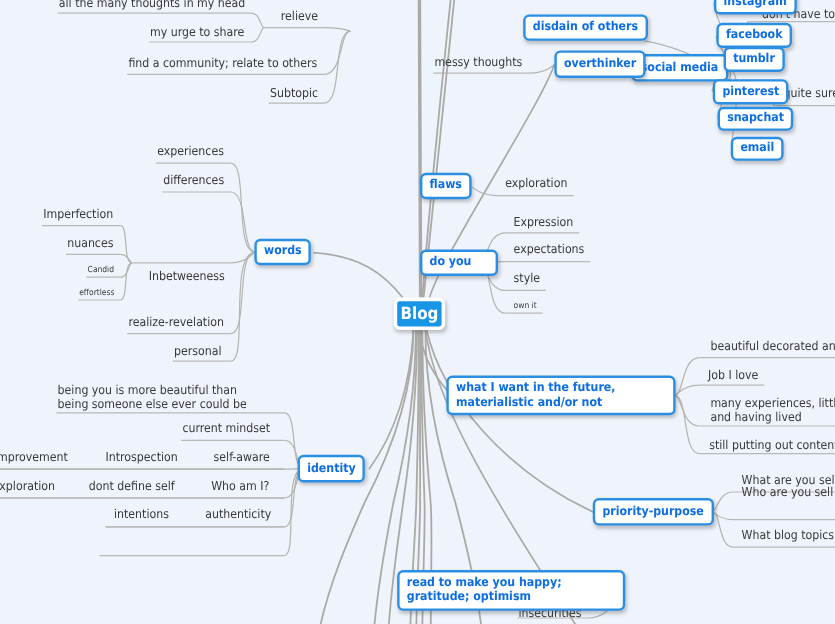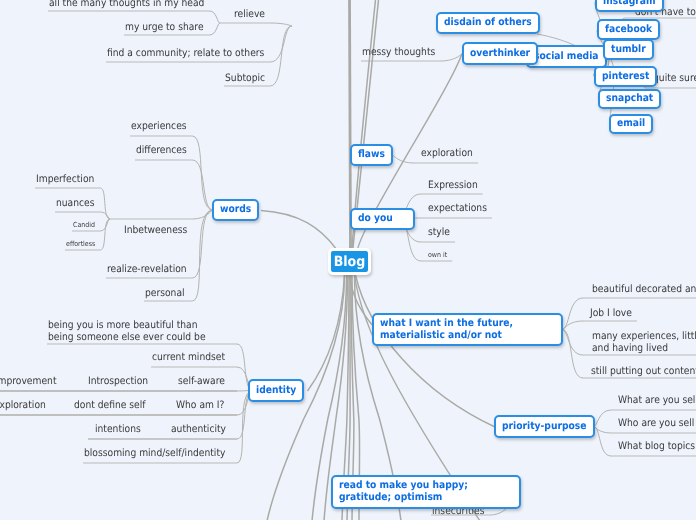--- a/index.html
+++ b/index.html
@@ -176,23 +176,22 @@
 being someone else ever could be</span></div>
     <div class="leaf" style="left: 152px; top: 352px;"><span>current mindset</span></div>
     <div class="leaf" style="left: -5px; top: 376px;"><span>improvement</span></div>
     <div class="leaf" style="left: 88px; top: 376px;"><span>Introspection</span></div>
     <div class="leaf" style="left: 178px; top: 376px;"><span>self-aware</span></div>
     <div class="leaf" style="left: -6px; top: 400px;"><span>exploration</span></div>
     <div class="leaf" style="left: 74px; top: 400px;"><span>dont define self</span></div>
     <div class="leaf" style="left: 176px; top: 400px;"><span>Who am I?</span></div>
     <div class="leaf" style="left: 95px; top: 424px;"><span>intentions</span></div>
     <div class="leaf" style="left: 171px; top: 424px;"><span>authenticity</span></div>
-    <div class="leaf" style="left: 84px; top: 448px;"><span>blossoming mind/self/indentity</span></div>
     <div class="leaf" style="left: 592px; top: 284px;"><span>beautiful decorated and</span></div>
     <div class="leaf" style="left: 590px; top: 308px;"><span>Job I love</span></div>
     <div class="leaf" style="left: 592px; top: 331px;"><span>many experiences, little
 and having lived</span></div>
     <div class="leaf" style="left: 591px; top: 366px;"><span>still putting out content</span></div>
     <div class="leaf" style="left: 618px; top: 395px;"><span>What are you sell</span></div>
-    <div class="leaf" style="left: 618px; top: 418px; text-align: right;"><span>Who are you sell</span></div>
+    <div class="leaf" style="left: 618px; top: 405px; text-align: right;"><span>Who are you sell</span></div>
     <div class="leaf" style="left: 618px; top: 441px;"><span>What blog topics</span></div>
     <div class="leaf" style="left: 432px; top: 506px;"><span>insecurities</span></div>
   </div>
 
 </body></html>

